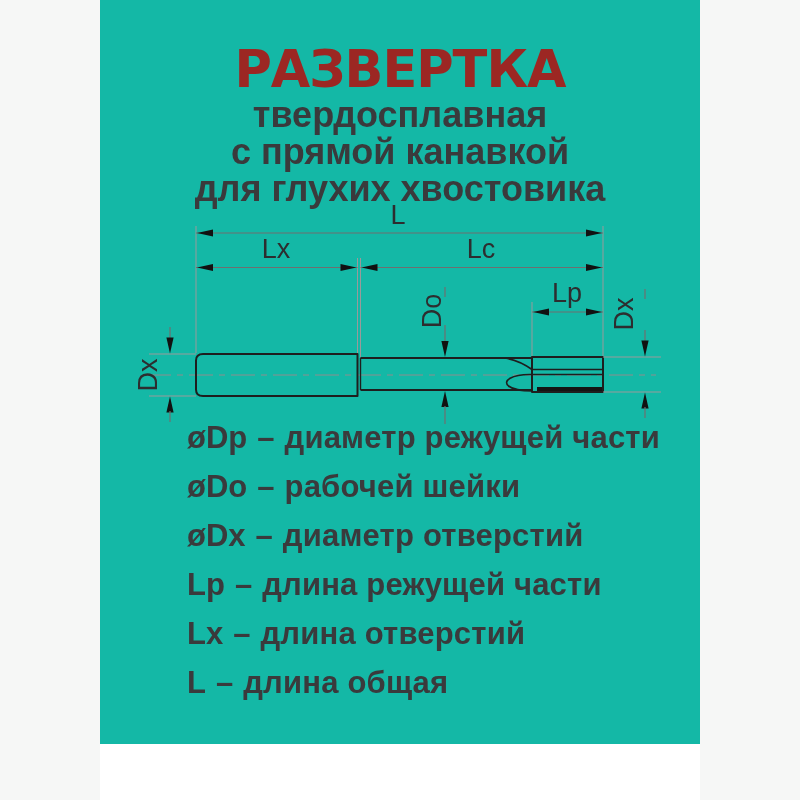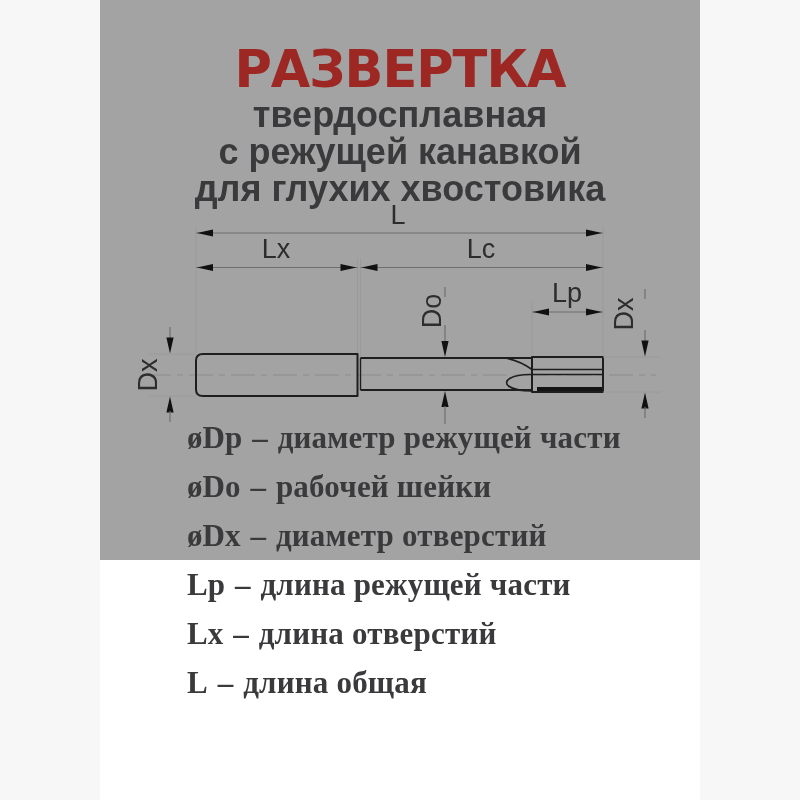--- a/index.html
+++ b/index.html
@@ -4,21 +4,21 @@
 <style>
   html,body{margin:0;padding:0;}
   body{
     width:800px;height:800px;position:relative;overflow:hidden;
     background:#ffffff;
     font-family:"Liberation Sans",sans-serif;
   }
   .side-strip{position:absolute;top:0;bottom:0;width:100px;background:var(--bg-side,#f6f7f6);}
   .side-strip.left{left:0;}
   .side-strip.right{right:0;width:100px;left:700px;}
-  .content{position:absolute;left:100px;top:0;width:600px;height:560px;background:#a3a3a3;}
+  .content{position:absolute;left:100px;top:0;width:600px;height:744px;background:#14b8a6;}
 
   .title-block{position:absolute;left:0;top:44px;width:600px;text-align:center;}
   .main-title{
     margin:0;
     font-family:"DejaVu Sans","Liberation Sans",sans-serif;
     font-weight:800;font-size:51px;line-height:52px;letter-spacing:-1px;
     color:var(--accent,#9c2723);
   }
   .sub-title{
     font-family:"Liberation Sans",sans-serif;
@@ -33,40 +33,40 @@
   .flute-thick{stroke:#141414;stroke-width:4;fill:none;}
   .dim{stroke:#6f6f6f;stroke-width:1.2;fill:none;}
   .ext{stroke:#9a9a9a;stroke-width:1;fill:none;}
   .cl{stroke:#8d8d8d;stroke-width:1;fill:none;stroke-dasharray:24 6 6 6;}
   .ah{fill:#111;stroke:none;}
   .dimlabel{
     font-family:"Liberation Sans",sans-serif;font-size:27px;font-weight:500;
     fill:#2d2d2f;
   }
 
-  .legend{position:absolute;left:87px;top:413px;width:500px;font-family:Liberation Serif, serif;}
+  .legend{position:absolute;left:87px;top:413px;width:500px;}
   .legend-row{
     height:49px;line-height:49px;white-space:nowrap;
     font-size:31px;color:var(--text,#3a3a3c);
   }
   .legend-row .sym{font-weight:700;}
   .legend-row .sep{font-weight:700;margin:0 10px;}
   .legend-row .desc{font-weight:600;letter-spacing:0.2px;}
 </style>
 </head>
 <body style="--accent: #9c2723; --text: #3a3a3c; --bg-side: #f6f7f6; --line-dark: #1e1e1e; --line-gray: #9a9a9a;">
 
 <div class="side-strip left"></div>
 <div class="side-strip right"></div>
 
 <div class="content">
   <div class="title-block">
     <h1 class="main-title">РАЗВЕРТКА</h1>
     <div class="sub-title">твердосплавная</div>
-    <div class="sub-title">с режущей канавкой</div>
+    <div class="sub-title">с прямой канавкой</div>
     <div class="sub-title">для глухих хвостовика</div>
   </div>
 
   <div class="legend">
     <div class="legend-row">
       <span class="sym">øDp</span><span class="sep">–</span><span class="desc">диаметр режущей части</span>
     </div>
     <div class="legend-row">
       <span class="sym">øDo</span><span class="sep">–</span><span class="desc">рабочей шейки</span>
     </div>

